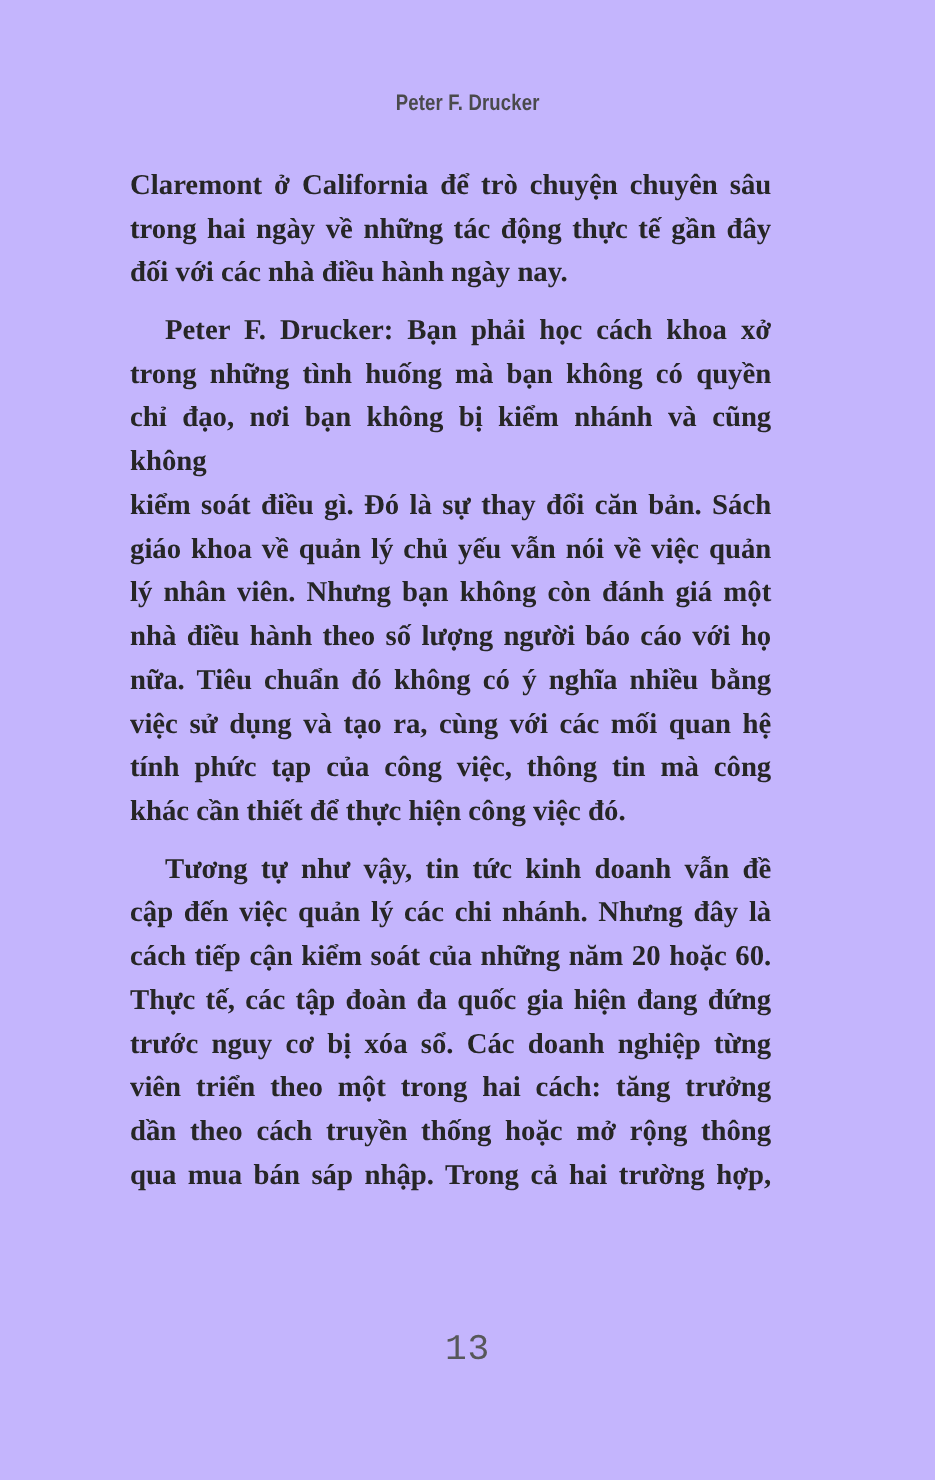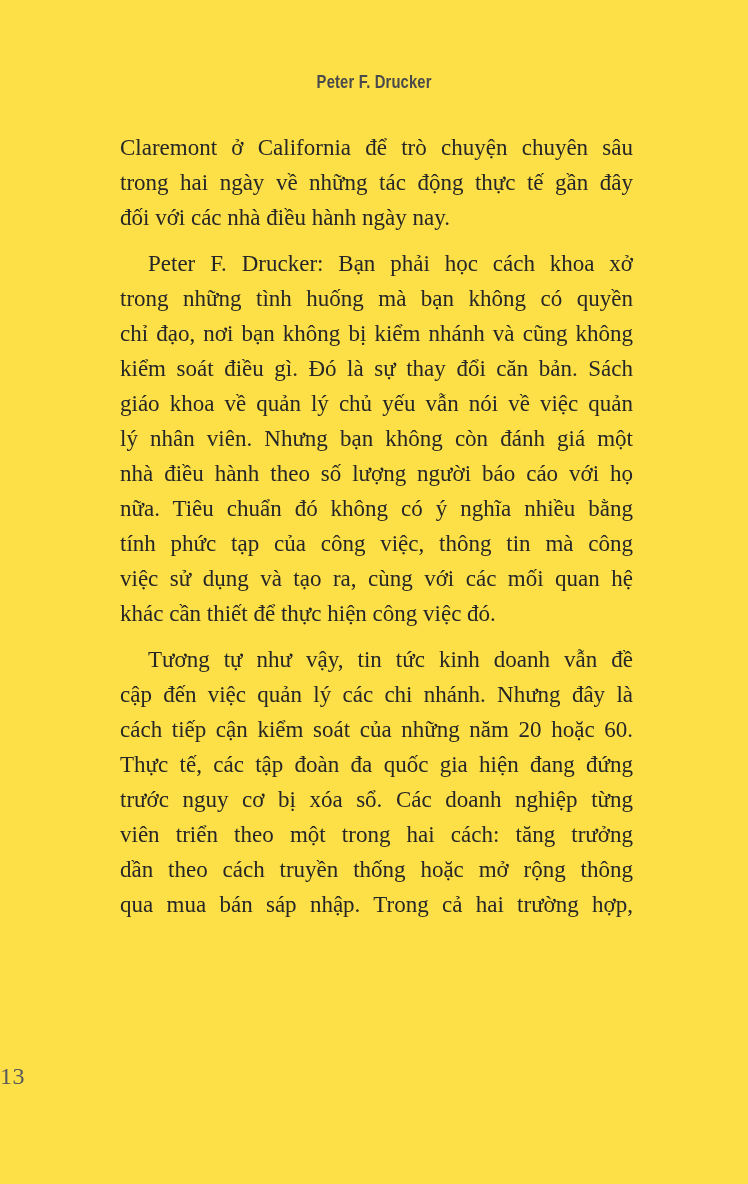--- a/index.html
+++ b/index.html
@@ -10,21 +10,21 @@
     width: 748px;
     height: 1184px;
     background: #fdfdfc;
     position: relative;
     overflow: hidden;
     font-family: "Liberation Serif", "DejaVu Serif", serif;
   }
   .page {
     position: absolute;
     inset: 0;
-    background: #fde047;
+    background: #c4b5fd;
   }
   
   .running-head {
     position: absolute;
     top: 72px;
     left: 0;
     width: 748px;
     text-align: center;
     color: #4a4a4c;
     font-family: "Liberation Sans", "DejaVu Sans", sans-serif;
@@ -34,25 +34,26 @@
   }
   .running-head .squeeze {
     display: inline-block;
     transform: scaleX(0.82);
     transform-origin: center;
   }
   
   .body-text {
     position: absolute;
     top: 130px;
-    left: 120px;
+    left: 104px;
     width: 513px;
     color: #262626;
     font-size: 23px;
     line-height: 35px;
+    font-weight: bold;
   }
   .paragraph {
     margin: 0 0 11px 0;
   }
   .paragraph.italic {
     font-style: italic;
     letter-spacing: -0.3px;
     word-spacing: -1px;
   }
   .line {
@@ -64,24 +65,24 @@
   }
   .line.indent {
     padding-left: 28px;
   }
   
   .folio {
     position: absolute;
     top: 1063px;
     left: 0;
     width: 748px;
-    text-align: left;
+    text-align: center;
     color: #57585a;
-    font-family: Liberation Serif, serif;
-    font-size: 24px;
+    font-family: Liberation Mono, monospace;
+    font-size: 29px;
     letter-spacing: 0.5px;
   }
 </style>
 </head>
 <body>
 
 <div class="page">
 
   <header class="running-head">
     <span class="squeeze">Peter F. Drucker</span>
@@ -95,22 +96,22 @@
       </div>
       <div class="paragraph">
         <div class="line fill indent">Peter F. Drucker: Bạn phải học cách khoa xở</div>
         <div class="line fill">trong những tình huống mà bạn không có quyền</div>
         <div class="line fill">chỉ đạo, nơi bạn không bị kiểm nhánh và cũng không</div>
         <div class="line fill">kiểm soát điều gì. Đó là sự thay đổi căn bản. Sách</div>
         <div class="line fill">giáo khoa về quản lý chủ yếu vẫn nói về việc quản</div>
         <div class="line fill">lý nhân viên. Nhưng bạn không còn đánh giá một</div>
         <div class="line fill">nhà điều hành theo số lượng người báo cáo với họ</div>
         <div class="line fill">nữa. Tiêu chuẩn đó không có ý nghĩa nhiều bằng</div>
+        <div class="line fill">việc sử dụng và tạo ra, cùng với các mối quan hệ</div>
         <div class="line fill">tính phức tạp của công việc, thông tin mà công</div>
-        <div class="line fill">việc sử dụng và tạo ra, cùng với các mối quan hệ</div>
         <div class="line">khác cần thiết để thực hiện công việc đó.</div>
       </div>
       <div class="paragraph">
         <div class="line fill indent">Tương tự như vậy, tin tức kinh doanh vẫn đề</div>
         <div class="line fill">cập đến việc quản lý các chi nhánh. Nhưng đây là</div>
         <div class="line fill">cách tiếp cận kiểm soát của những năm 20 hoặc 60.</div>
         <div class="line fill">Thực tế, các tập đoàn đa quốc gia hiện đang đứng</div>
         <div class="line fill">trước nguy cơ bị xóa sổ. Các doanh nghiệp từng</div>
         <div class="line fill">viên triển theo một trong hai cách: tăng trưởng</div>
         <div class="line fill">dần theo cách truyền thống hoặc mở rộng thông</div>

